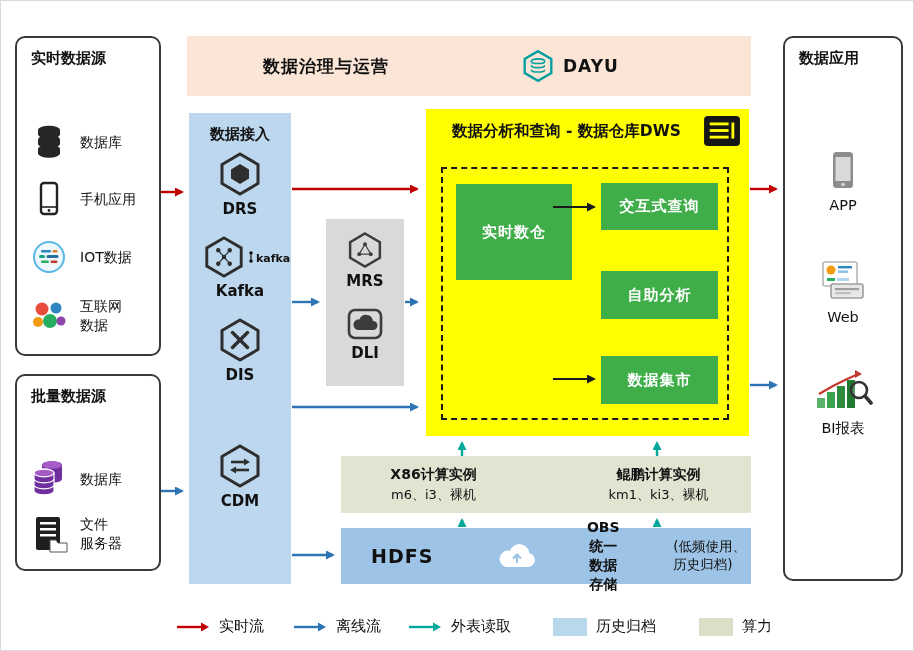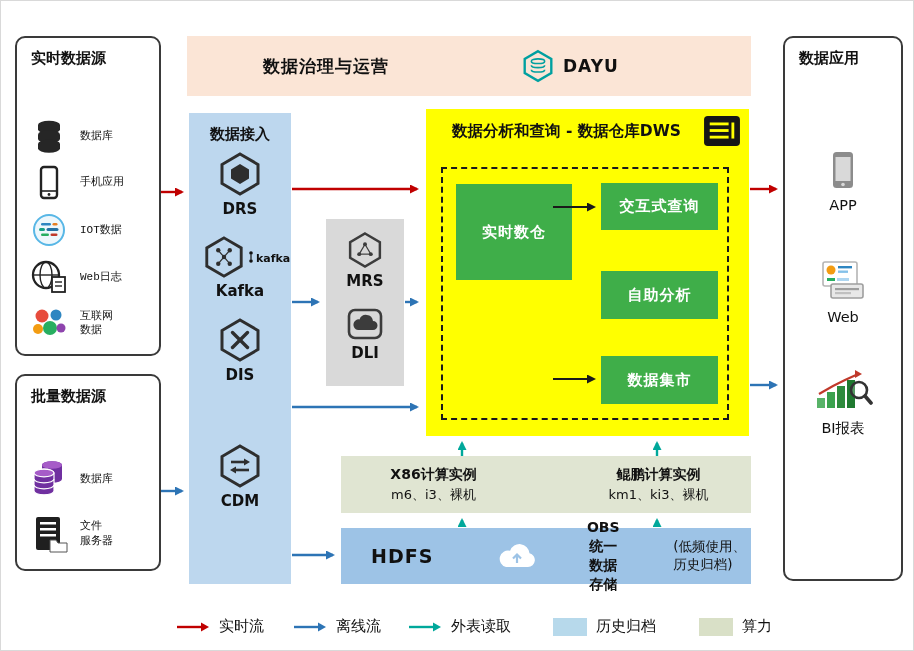--- a/index.html
+++ b/index.html
@@ -16,21 +16,21 @@
 
   
   .srcbox { background:#fff; border:2px solid #3a3a3a; border-radius:10px; display:flex; flex-direction:column; }
   .realtime { left:14px; top:35px; width:146px; height:320px; }
   .batch    { left:14px; top:373px; width:146px; height:197px; }
   .apps     { left:782px; top:35px; width:120px; height:545px; }
   .box-title { font-weight:bold; font-size:15px; padding:11px 0 2px 14px; }
   .src-items { flex:1; display:flex; flex-direction:column; justify-content:space-around; padding:4px 4px 8px 10px; }
   .src-item { display:flex; align-items:center; gap:9px; }
   .src-item .ic { width:44px; display:flex; justify-content:center; flex:0 0 44px; }
-  .src-label { font-size:11px; white-space:pre-line; line-height:1.35;font-family:Liberation Mono, monospace; }
+  .src-label { font-size:14px; white-space:pre-line; line-height:1.35; }
 
   
   .ingestion { left:188px; top:112px; width:102px; height:471px; background:#bdd7ee; }
   .ingestion-title { font-weight:bold; font-size:15px; text-align:center; padding-top:12px; }
   .svc { position:absolute; left:0; right:0; display:flex; flex-direction:column; align-items:center; gap:3px; }
   .svc-label { font-weight:bold; font-size:15px; }
   .g-drs{top:38px;} .g-kafka{top:122px;} .g-dis{top:204px;} .g-cdm{top:330px;}
   .krow { display:flex; align-items:center; margin-left:14px; }
 
   
@@ -120,33 +120,20 @@
             <circle cx="18" cy="18" r="15" fill="#eef7fc" stroke="#58b7e6" stroke-width="2"></circle>
             <rect x="10" y="11" width="10" height="2.6" rx="1.3" fill="#2e86c1"></rect>
             <rect x="21.5" y="11" width="5" height="2.6" rx="1.3" fill="#e67e22"></rect>
             <rect x="8" y="16" width="6" height="3" rx="1.5" fill="#16a085"></rect>
             <rect x="15.5" y="16" width="12" height="3" rx="1.5" fill="#2471a3"></rect>
             <rect x="10" y="21.5" width="8" height="2.6" rx="1.3" fill="#27ae60"></rect>
             <rect x="19.5" y="21.5" width="7" height="2.6" rx="1.3" fill="#c0392b"></rect>
           </svg>
         </span>
         <span class="src-label">IOT数据</span>
-      </div>
-      <div class="src-item">
-        <span class="ic">
-          <svg width="38" height="36" viewBox="0 0 38 36">
-            <circle cx="16" cy="16" r="13" fill="#fff" stroke="#222" stroke-width="2.3"></circle>
-            <ellipse cx="16" cy="16" rx="6" ry="13" fill="none" stroke="#222" stroke-width="1.4"></ellipse>
-            <line x1="3" y1="16" x2="29" y2="16" stroke="#222" stroke-width="1.4"></line>
-            <rect x="22" y="18" width="13" height="15" fill="#fff" stroke="#222" stroke-width="1.8"></rect>
-            <line x1="25" y1="23" x2="32" y2="23" stroke="#222" stroke-width="1.4"></line>
-            <line x1="25" y1="27" x2="32" y2="27" stroke="#222" stroke-width="1.4"></line>
-          </svg>
-        </span>
-        <span class="src-label">Web日志</span>
       </div>
       <div class="src-item">
         <span class="ic">
           <svg width="38" height="34" viewBox="0 0 38 34">
             <circle cx="12" cy="10" r="6.5" fill="#e74c3c"></circle>
             <circle cx="26" cy="9" r="5.5" fill="#2e86c1"></circle>
             <circle cx="8" cy="23" r="5" fill="#f39c12"></circle>
             <circle cx="20" cy="22" r="7" fill="#27ae60"></circle>
             <circle cx="31" cy="22" r="4.5" fill="#8e44ad"></circle>
           </svg>

